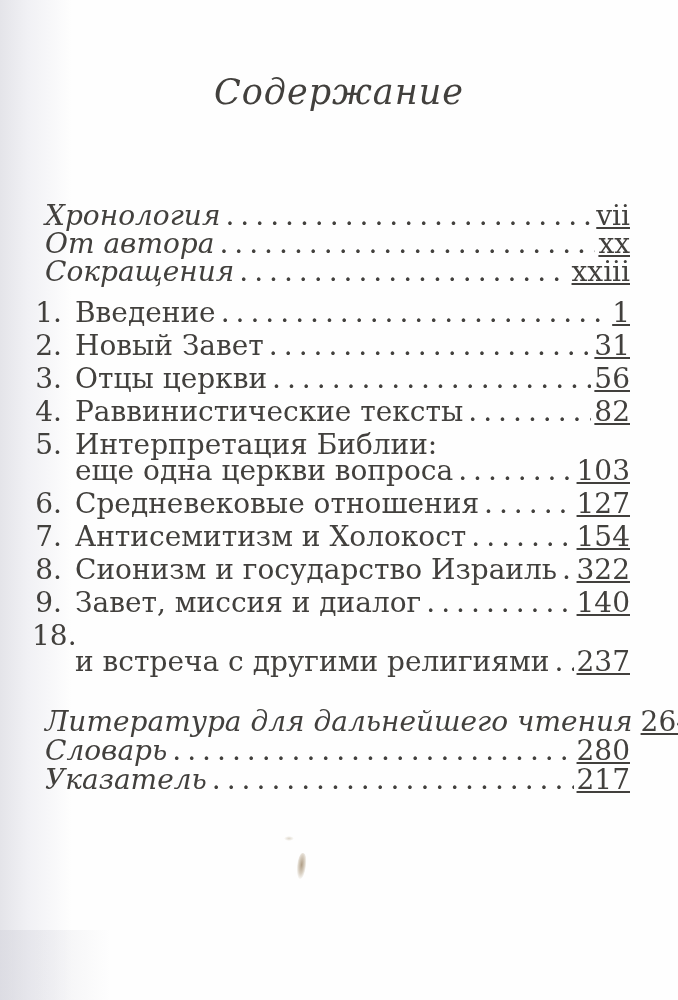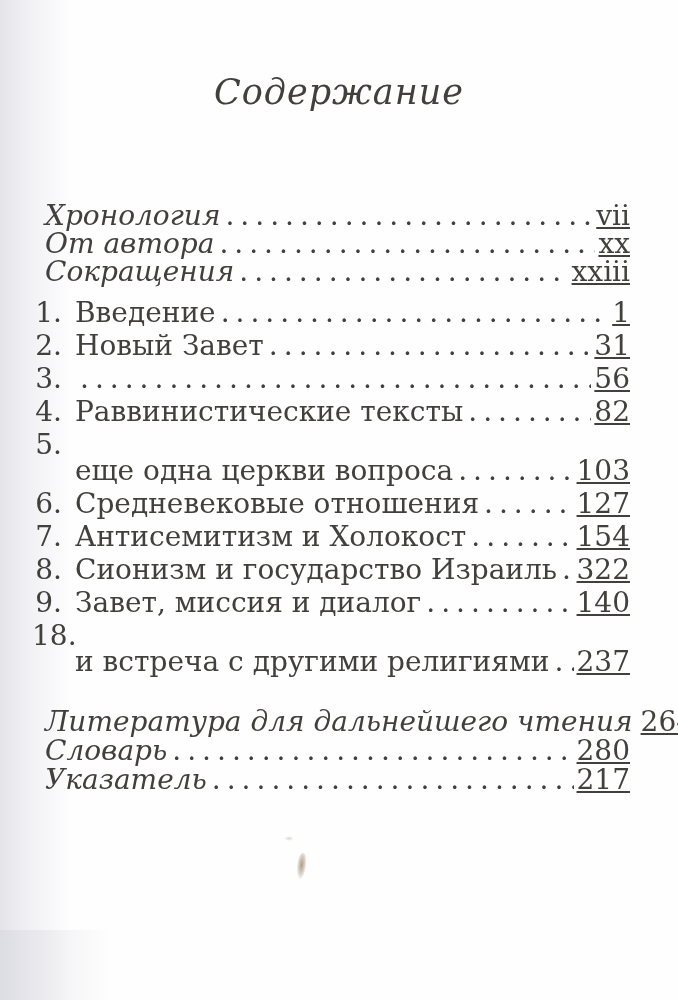--- a/index.html
+++ b/index.html
@@ -139,35 +139,37 @@
           <div class="toc-row">
             <span class="num">2.</span>
             <span class="label">Новый Завет</span>
             <span class="dots"></span>
             <span class="pagenum">31</span>
           </div>
         </div>
         <div class="chapter">
           <div class="toc-row">
             <span class="num">3.</span>
+            <span class="label">Отцы церкви</span>
             <span class="dots"></span>
             <span class="pagenum">56</span>
           </div>
         </div>
         <div class="chapter">
           <div class="toc-row">
             <span class="num">4.</span>
             <span class="label">Раввинистические тексты</span>
             <span class="dots"></span>
             <span class="pagenum">82</span>
           </div>
         </div>
         <div class="chapter">
           <div class="toc-row">
             <span class="num">5.</span>
+            <span class="label">Интерпретация Библии:</span>
           </div>
           <div class="toc-row">
             <span class="indent"></span>
             <span class="label">еще одна церкви вопроса</span>
             <span class="dots"></span>
             <span class="pagenum">103</span>
           </div>
         </div>
         <div class="chapter">
           <div class="toc-row">

